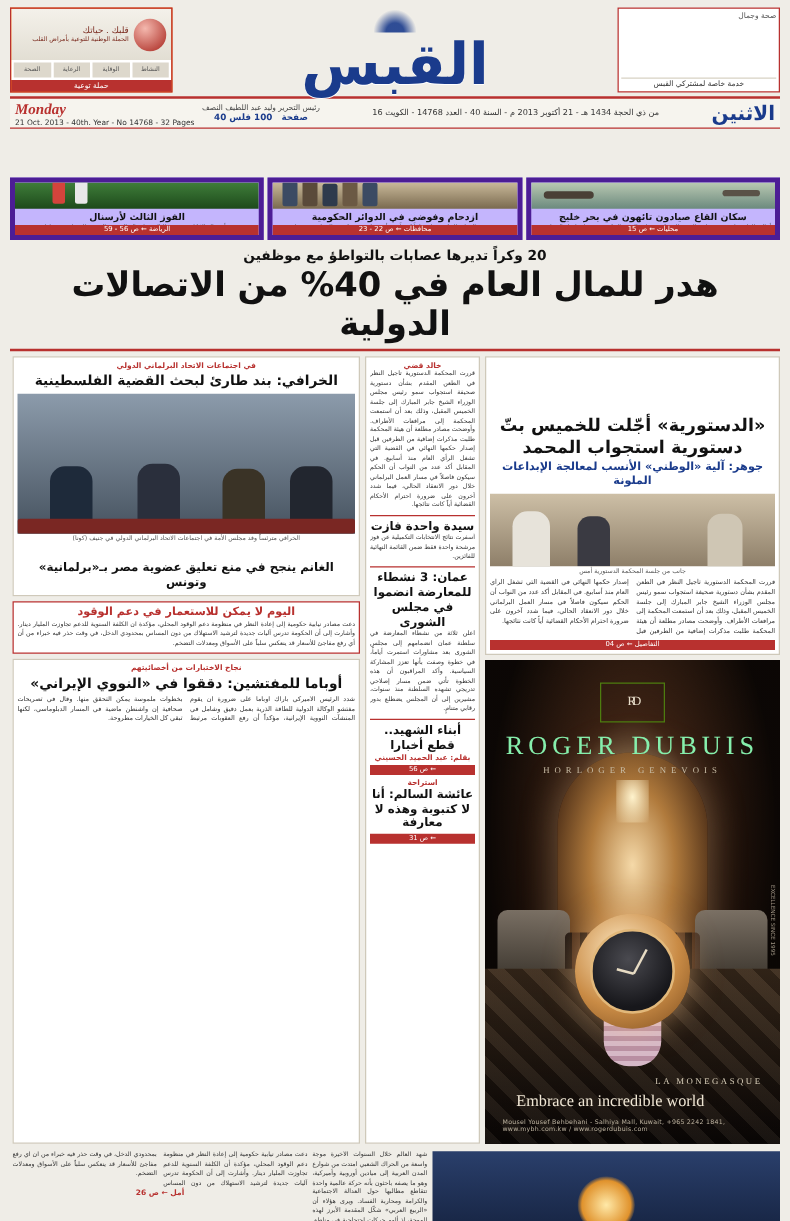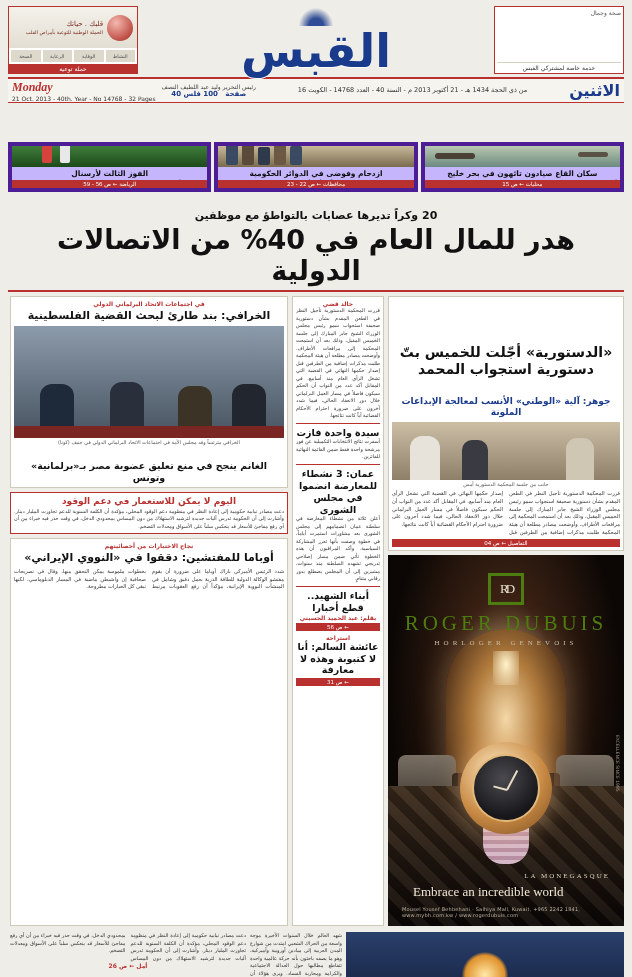--- a/index.html
+++ b/index.html
@@ -194,21 +194,21 @@
   .fig {
     position: absolute; bottom: 2px; border-radius: 2px;
   }
 
   
   .kicker {
     direction: rtl;
     text-align: center;
     font-size: 11px;
     color: #111;
-    margin-top: 17px;
+    margin-top: 6px;
     font-weight: bold;
   }
   .mega {
     direction: rtl;
     text-align: center;
     font-size: 27px;
     font-weight: bold;
     color: #111;
     line-height: 1.15;
     margin: 2px 0 4px;
@@ -228,21 +228,21 @@
   .col-mid { width: 92px; }
   .col-left { width: 278px; }
 
   .box { border: 1px solid #cfc9ba; background: #fff; padding: 3px; }
   .h-lead {
     direction: rtl; text-align: center; font-weight: bold;
     font-size: 14px; color: #111; line-height: 1.2; margin-top: 44px;
   }
   .h-sub {
     direction: rtl; text-align: center; font-weight: bold;
-    font-size: 9px; color: #1a3b8c; line-height: 1.3; margin-top: 18px;
+    font-size: 9px; color: #1a3b8c; line-height: 1.3; margin-top: 2px;
   }
   .bullets { direction: rtl; font-size: 6.5px; color:#222; line-height:1.5; margin-top:3px; }
   .bullets div { border-bottom: 1px dotted #ccc; padding: 1px 0; }
   .twocol {
     direction: rtl; column-count: 2; column-gap: 6px;
     font-size: 5.2px; line-height: 1.5; color: #333; margin-top: 3px;
     max-height: 58px; overflow: hidden; text-align: justify;
   }
   .byline { direction: rtl; font-size: 6px; color:#b8312f; font-weight:bold; }
   .photo-man {
@@ -323,29 +323,29 @@
   .wa-floor {
     position:absolute; bottom:0; left:0; right:0; height:140px;
     background:
       repeating-linear-gradient(45deg, rgba(255,235,200,.06) 0 10px, rgba(0,0,0,.18) 10px 20px),
       linear-gradient(180deg,#3a2a1c,#0a0605);
   }
   .wa-brand {
     position:absolute; top:18px; left:0; right:0; text-align:center;
   }
   .wa-mark {
-    width: 36px; height: 32px; margin: 0 auto 6px;
-    border: 3px solid #4d7c0f;
+    width: 52px; height: 32px; margin: 0 auto 6px;
+    border: 1px solid #4d7c0f;
     display:flex; align-items:center; justify-content:center;
-    font-size: 13px; letter-spacing:-3px; color:#e7ddc9;
+    font-size: 10px; letter-spacing:-3px; color:#e7ddc9;
     font-family:"Liberation Serif", serif;
   }
   .wa-name {
     font-family: "Liberation Serif", serif;
-    font-size: 21px; letter-spacing: 4px; color:#4d7c0f;
+    font-size: 21px; letter-spacing: 4px; color:#86efac;
   }
   .wa-sub {
     font-family: "Liberation Serif", serif;
     font-size: 7px; letter-spacing: 4px; color:#c9bda6; margin-top:3px;
   }
   .wa-watch {
     position:absolute; left:50%; transform:translateX(-50%);
     bottom: 66px; width: 118px; height: 118px;
   }
   .wa-case {

